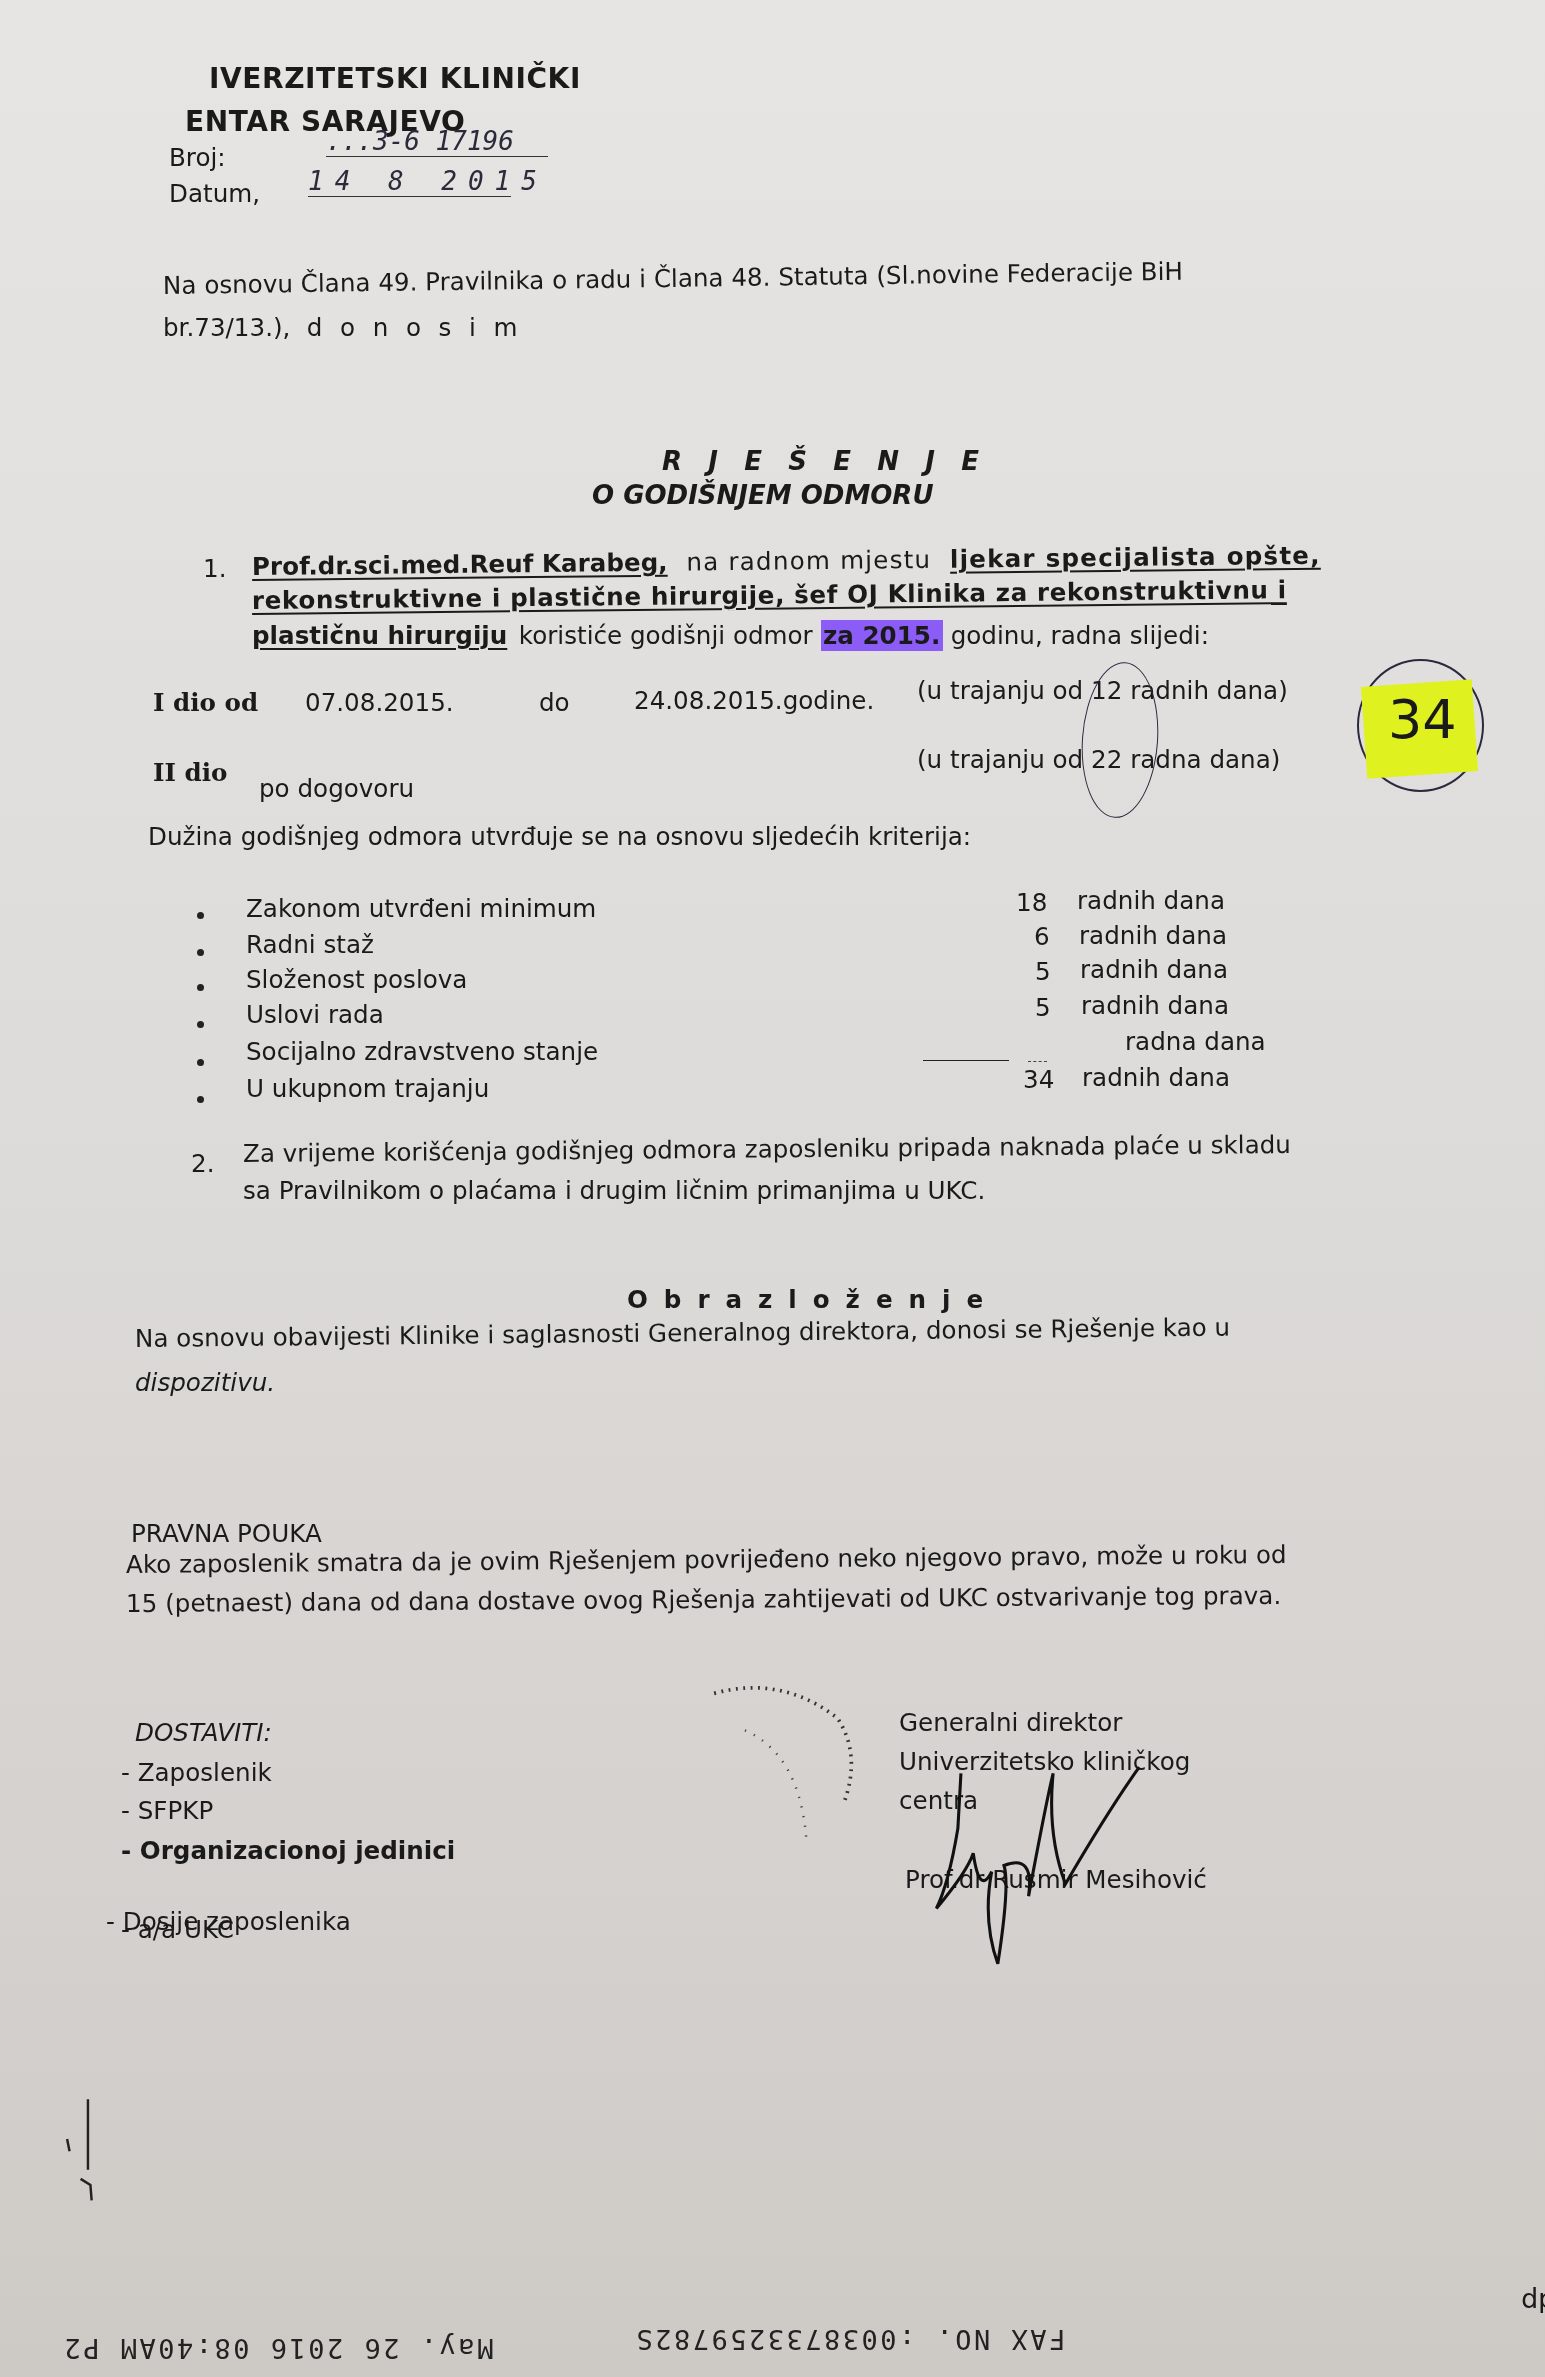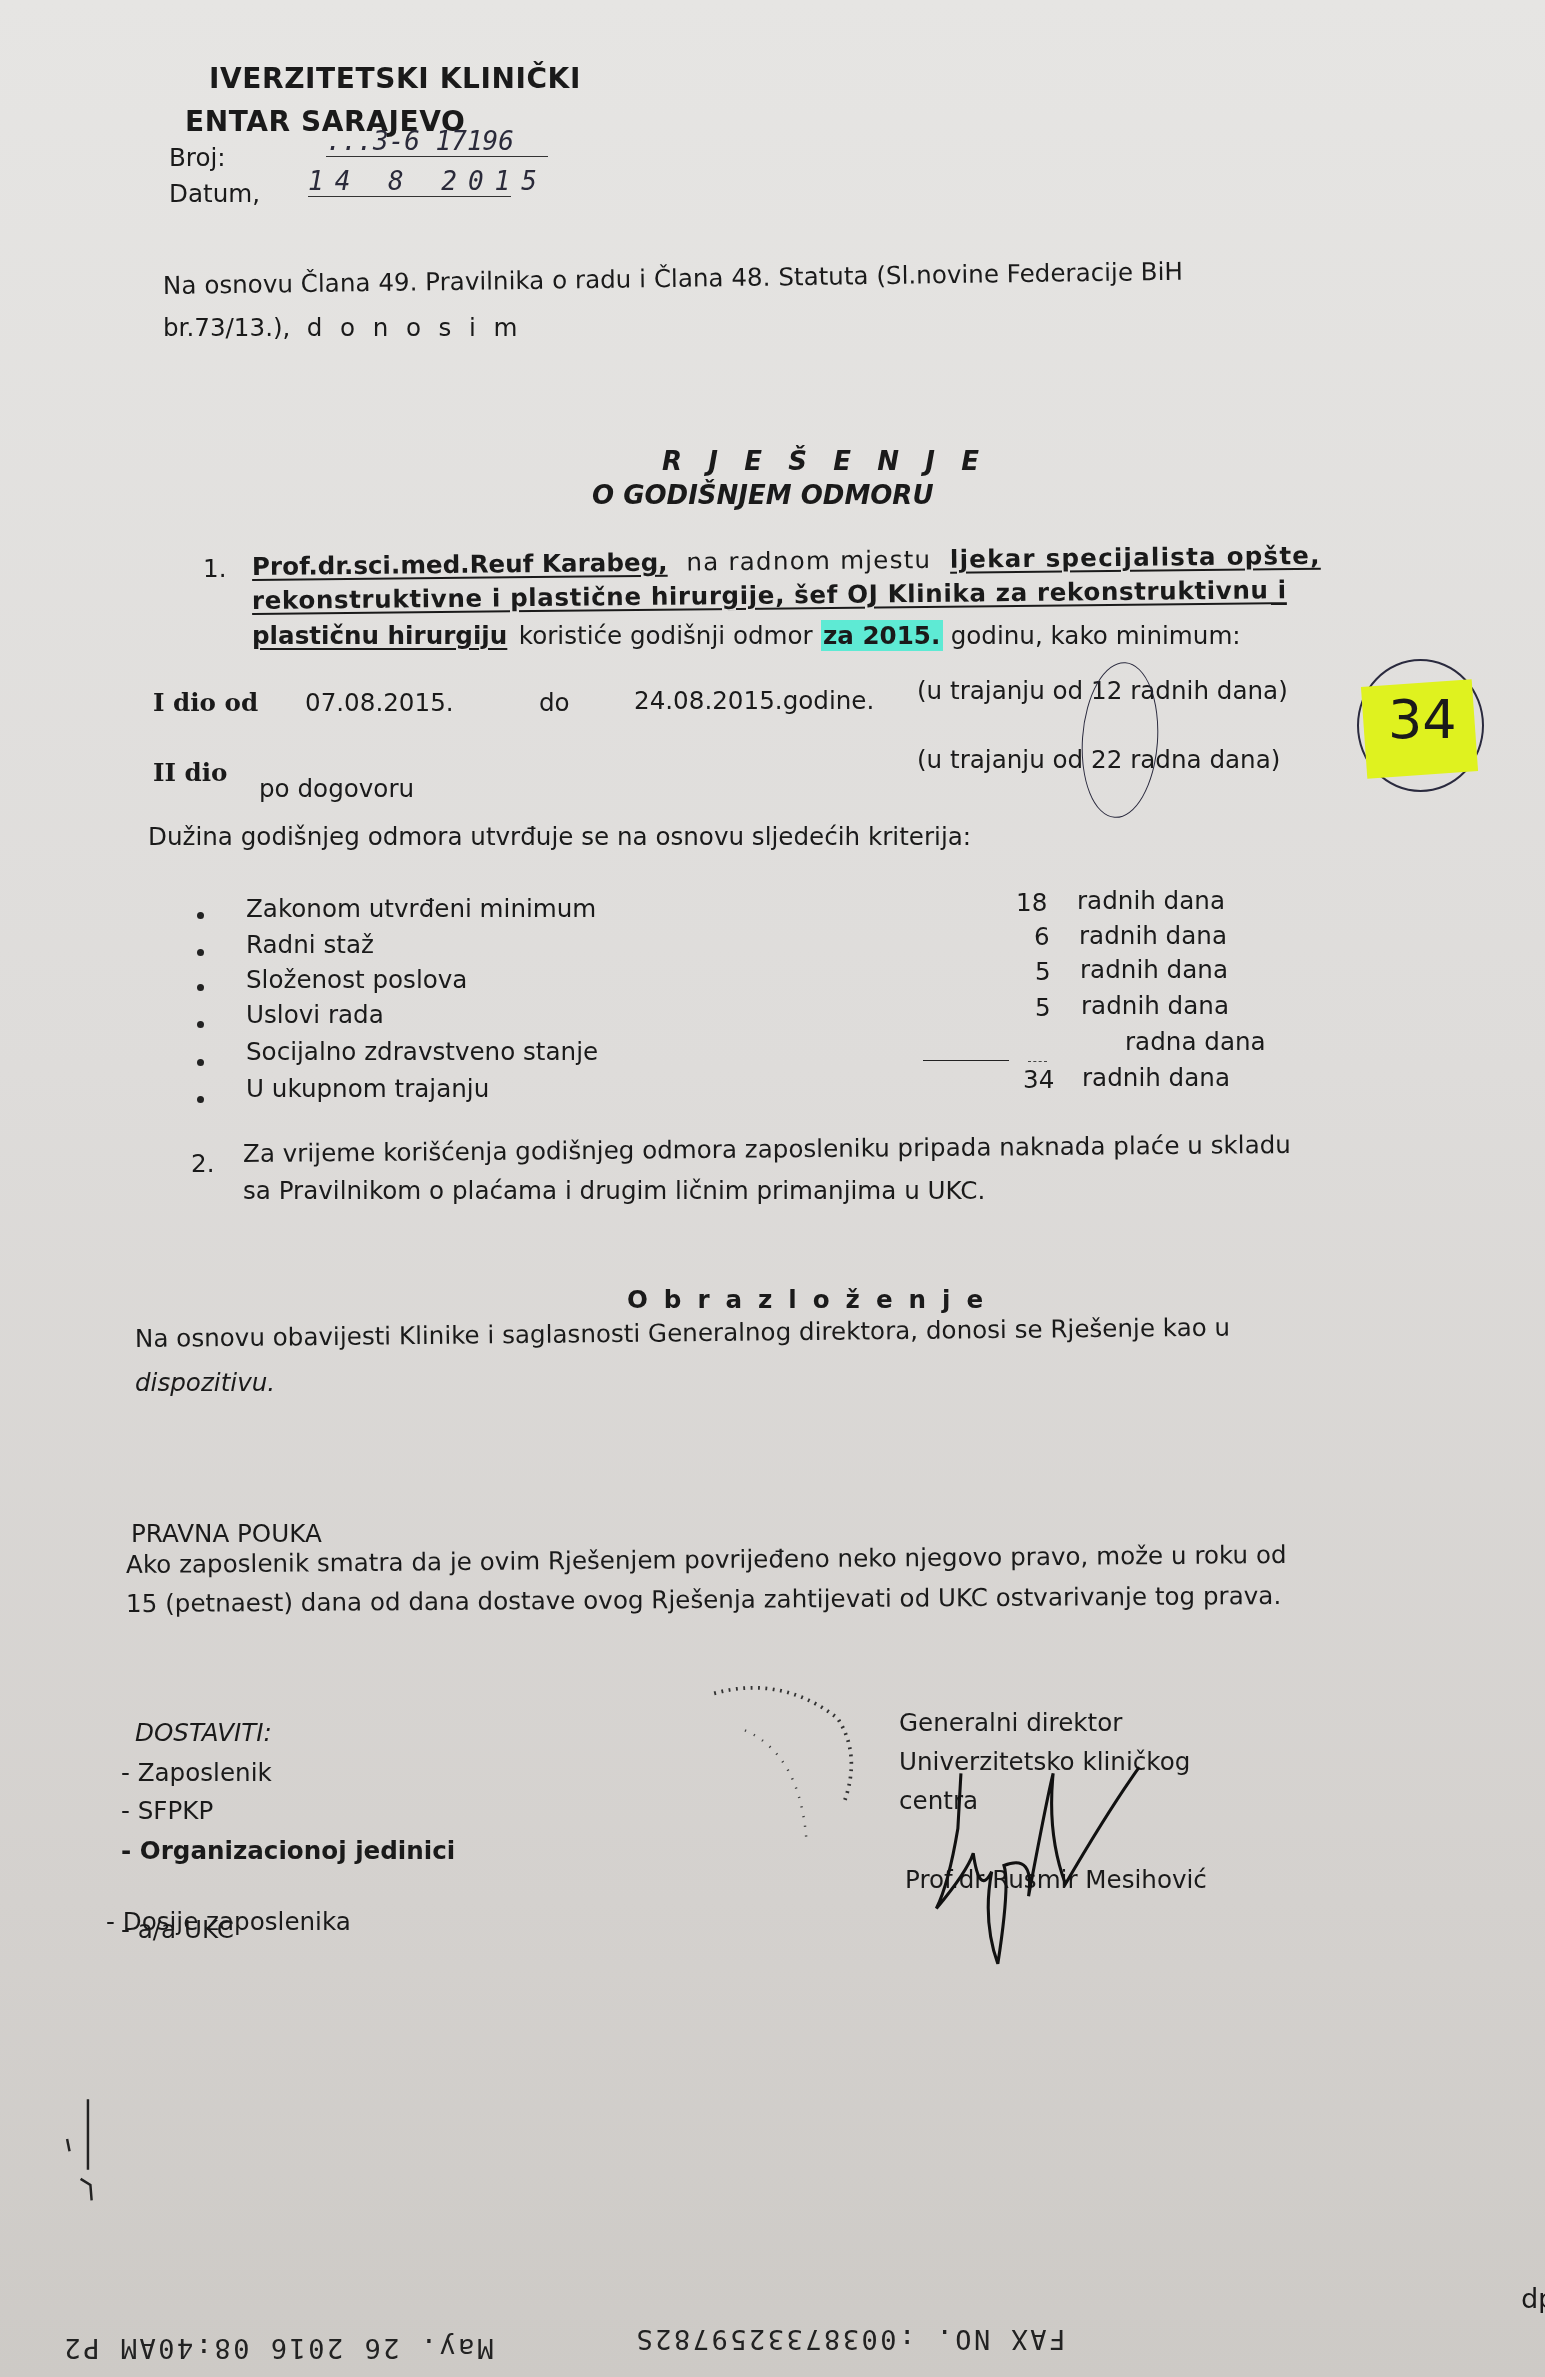--- a/index.html
+++ b/index.html
@@ -9,21 +9,21 @@
     font-family: "DejaVu Sans", sans-serif; color:#1a1a1a;
   }
   .abs { position:absolute; white-space:nowrap; }
   .hdr { font-weight:bold; font-size:28px; letter-spacing:0.6px; }
   .txt { font-size:24.6px; }
   .hand { font-family:"DejaVu Sans Mono", monospace; font-size:26px; color:#2a2a3a; font-style:italic; }
   .title { font-weight:bold; font-style:italic; font-size:26px; }
   .spaced { letter-spacing:8.6px; }
   .bold { font-weight:bold; }
   .u { text-decoration: underline; text-decoration-thickness:1.8px; text-underline-offset:3.7px; }
-  .hl { background:#5eead4; }
+  .hl { background:#8b5cf6; }
   .bullet { display:inline-block; width:7.4px; height:7.4px; border-radius:50%; background:#222; }
   .circle { position:absolute; border:2.5px solid #2a2a3e; border-radius:50%; }
   .fax { position:absolute; font-family:"DejaVu Sans Mono", monospace; font-size:27px; transform:rotate(180deg); white-space:nowrap; color:#222; letter-spacing:2.5px; }
   .hl34 { position:absolute; background:#dff21f; }
   .num34 { position:absolute; font-family:"DejaVu Sans", sans-serif; font-size:54px; color:#1a1a1a; font-weight:normal; }
   .sig { position:absolute; }
   .row { position:absolute; font-size:24.6px; white-space:nowrap; }
 </style>
 </head>
 <body>
@@ -48,21 +48,21 @@
 <div class="abs txt" style="left:252px; top:552px; transform:rotate(-0.6deg); transform-origin:left;">
   <span class="bold u">Prof.dr.sci.med.Reuf Karabeg,</span>
   <span style="margin-left:11px; letter-spacing:1.2px;">na radnom mjestu</span>
   <span class="bold u" style="margin-left:11px; letter-spacing:1.2px;">ljekar specijalista opšte,</span>
 </div>
 <div class="abs txt bold u" style="left:252px; top:586px; letter-spacing:0.6px; transform:rotate(-0.6deg); transform-origin:left;">rekonstruktivne i plastične hirurgije, šef OJ Klinika za rekonstruktivnu i</div>
 <div class="abs txt" style="left:252px; top:621px;">
   <span class="bold u">plastičnu hirurgiju</span>
   <span style="margin-left:3.7px;">koristiće godišnji odmor</span>
   <span class="hl bold" style="padding:1.2px 2.5px;">za 2015.</span>
-  <span>godinu, kako minimum:</span>
+  <span>godinu, radna slijedi:</span>
 </div>
 
 <div class="row" style="left:153px; top:688px;">
   <span class="bold" style="font-family:'DejaVu Serif',serif;">I dio od</span>
 </div>
 <div class="row" style="left:305px; top:688px;">07.08.2015.</div>
 <div class="row" style="left:539px; top:688px;">do</div>
 <div class="row" style="left:634px; top:686px;">24.08.2015.godine.</div>
 <div class="row" style="left:917px; top:676px;">
   <span>(u trajanju od</span>

